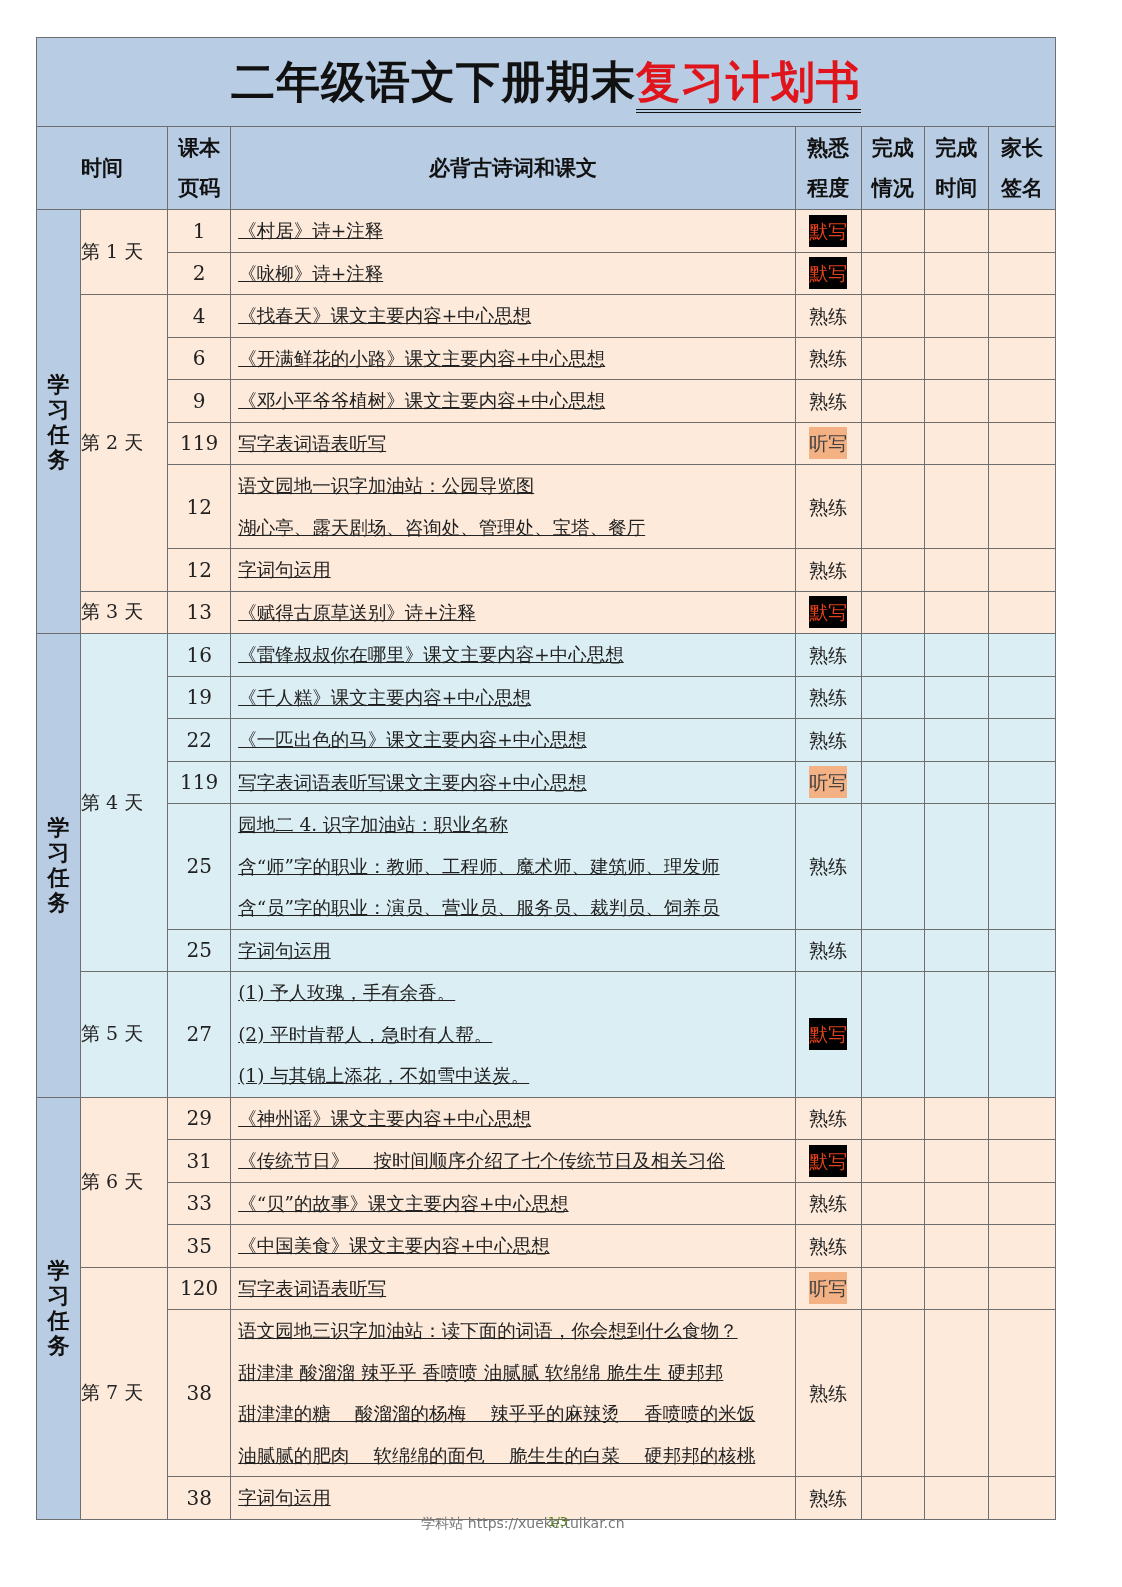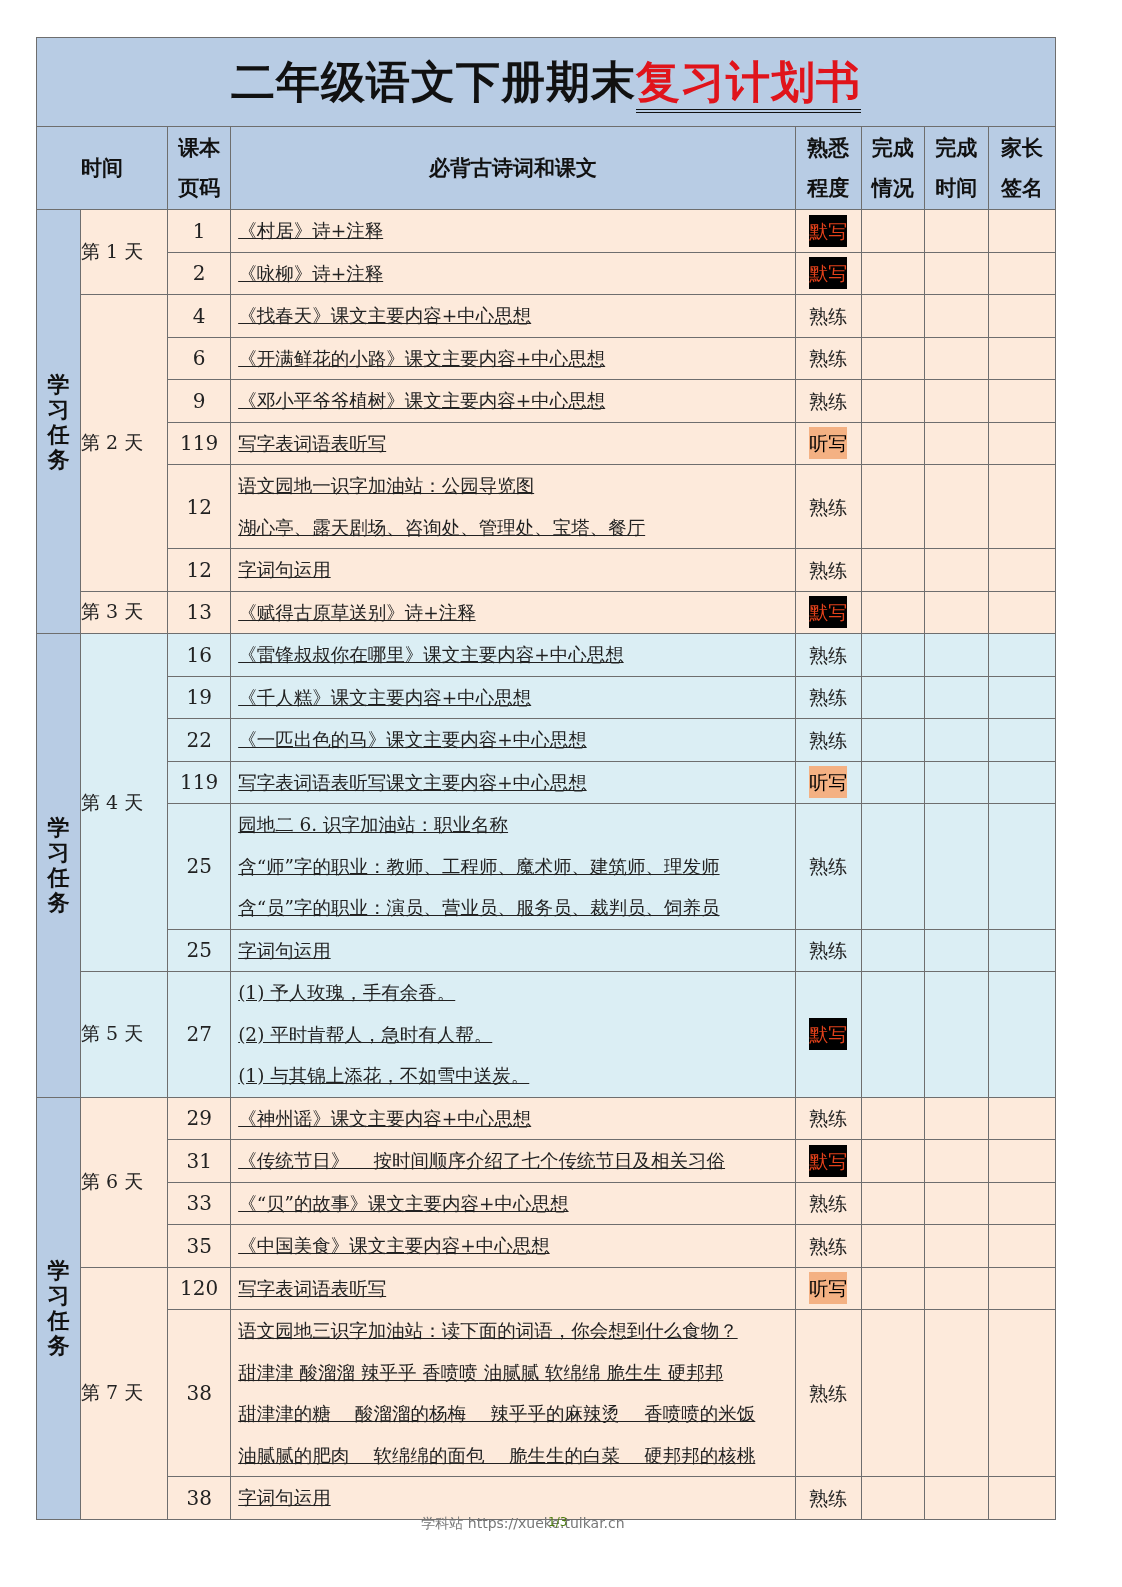--- a/index.html
+++ b/index.html
@@ -13,21 +13,21 @@
   thead th{background:#b8cce4;height:82px;font-family:"DejaVu Sans",sans-serif;font-weight:bold;font-size:21px;line-height:40px;text-align:center;color:#111;}
   .grp{background:#b8cce4;text-align:center;font-family:"DejaVu Sans",sans-serif;font-weight:bold;font-size:22px;line-height:25px;color:#111;}
   .day{font-size:19px;}
   .page{text-align:center;font-size:20px;}
   .content{padding-left:7px;font-size:18.5px;line-height:41.5px;white-space:nowrap;text-decoration:underline;}
   .fam{text-align:center;}
   tr.peach td:not(.grp){background:#fdeadb;}
   tr.blue td:not(.grp){background:#dbeef4;}
   .tag{display:inline-block;padding:2px 0;line-height:28px;font-size:19px;}
   .tag.dx{background:#000000;color:#e0401a;}
-  .tag.tx{background:#f4b183;color:#000000;}
+  .tag.tx{background:#f4b183;color:#404040;}
   .tag.sl{color:#222;}
   .r1 td{height:41px;}
   .footer{position:absolute;top:1515px;left:0;width:1046px;text-align:center;font-family:"DejaVu Sans",sans-serif;font-size:14px;color:#777;}
 </style>
 </head>
 <body>
 
 <div class="sheet">
   <table>
     <colgroup>
@@ -190,21 +190,21 @@
             <div>写字表词语表听写课文主要内容+中心思想</div>
           </td>
           <td class="fam"><span class="tag tx">听写</span></td>
           <td></td>
           <td></td>
           <td></td>
         </tr>
         <tr class="blue">
           <td class="page">25</td>
           <td class="content">
-            <div>园地二 6. 识字加油站：职业名称</div>
+            <div>园地二 4. 识字加油站：职业名称</div>
             <div>含“师”字的职业：教师、工程师、魔术师、建筑师、理发师</div>
             <div>含“员”字的职业：演员、营业员、服务员、裁判员、饲养员</div>
           </td>
           <td class="fam"><span class="tag sl">熟练</span></td>
           <td></td>
           <td></td>
           <td></td>
         </tr>
         <tr class="blue r1">
           <td class="page">25</td>

